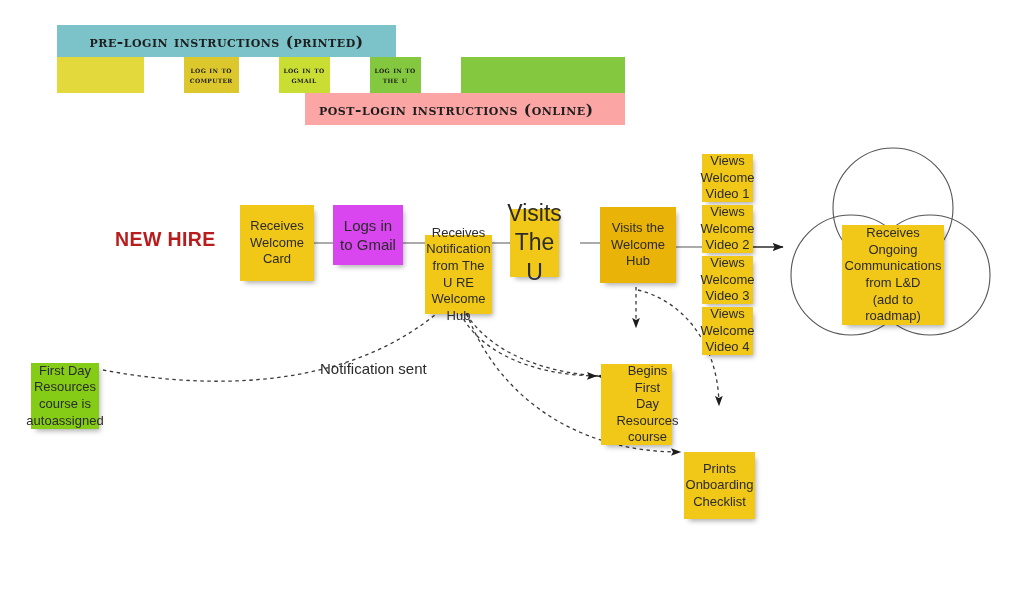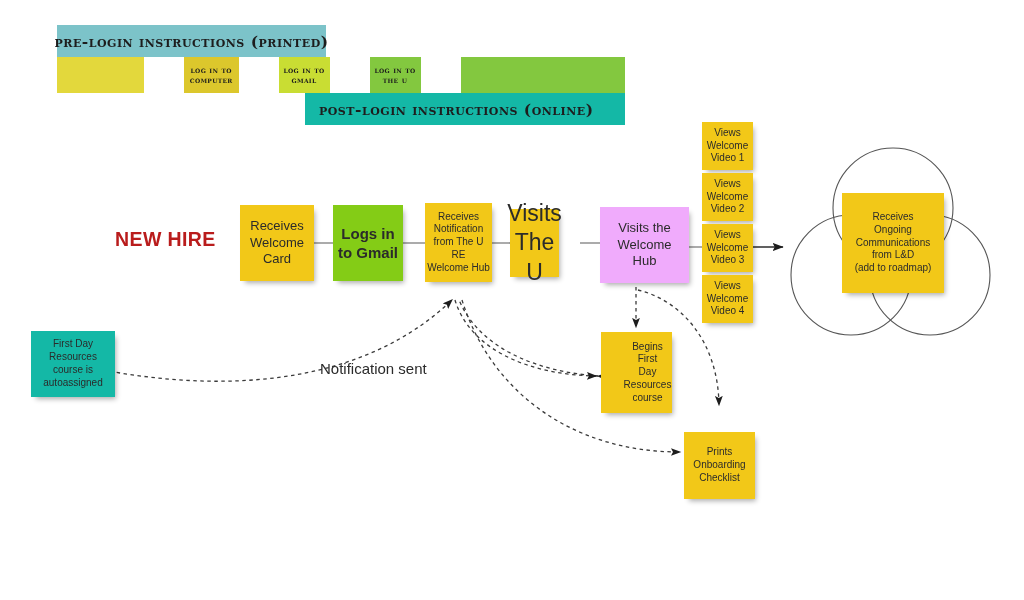--- a/index.html
+++ b/index.html
@@ -31,33 +31,33 @@
   }
   .band-label {
     font-family: "DejaVu Serif", serif;
     font-weight: 700;
     color: #1d1d1d;
     letter-spacing: 0.5px;
     white-space: nowrap;
   }
   .pre-login-band {
     left: 57px; top: 25px;
-    width: 269px; height: 32px;
+    width: 339px; height: 32px;
     background: #7cc3c9;
     justify-content: center;
   }
   .pre-login-band .band-label {
     font-size: 15.5px;
     font-variant: small-caps;
     text-transform: lowercase;
   }
   .post-login-band {
     left: 305px; top: 93px;
     width: 320px; height: 32px;
-    background: #14b8a6;
+    background: #fca5a5;
     padding-left: 14px;
   }
   .post-login-band .band-label {
     font-size: 15.5px;
     font-variant: small-caps;
     text-transform: lowercase;
   }
 
   .step-band {
     position: absolute;
@@ -93,21 +93,21 @@
     display: flex;
     align-items: center;
     justify-content: center;
     text-align: center;
     color: #2b2b2b;
     line-height: 1.28;
     white-space: pre-line;
     box-shadow: 3px 4px 5px -2px rgba(0,0,0,0.32);
     padding: 2px;
   }
-  .note.sm { font-size: 10px; }
+  .note.sm { font-size: 13px; margin-top: 32px; }
   .note.md { font-size: 13px; }
   .note.lg { font-size: 15px; }
   .note.xl { font-size: 23px; }
 
   
   .new-hire-label {
     position: absolute;
     left: 115px; top: 228px;
     font-size: 19.5px;
     font-weight: 700;
@@ -185,54 +185,54 @@
   </div>
 
   <div class="new-hire-label">NEW HIRE</div>
 
   <div class="edge-label" id="notification-sent-label">Notification sent</div>
 
   <div id="notes-layer">
       <div class="note md" style="left: 240px; top: 205px; width: 74px; height: 76px; background: rgb(242, 200, 24);">Receives
 Welcome
 Card</div>
-      <div class="note lg" style="left: 333px; top: 205px; width: 70px; height: 76px; background: #84cc16; font-weight: bold;">Logs in
+      <div class="note lg" style="left: 333px; top: 205px; width: 70px; height: 60px; background: #d946ef;">Logs in
 to Gmail</div>
       <div class="note sm" style="left: 425px; top: 203px; width: 67px; height: 79px; background: rgb(242, 200, 24);">Receives
 Notification
 from The U RE
 Welcome Hub</div>
       <div class="note xl" style="left: 510px; top: 209px; width: 49px; height: 68px; background: rgb(242, 200, 24);">Visits
 The U</div>
-      <div class="note md" style="left: 600px; top: 207px; width: 89px; height: 76px; background: #f0abfc;">Visits the
+      <div class="note md" style="left: 600px; top: 207px; width: 76px; height: 76px; background: #eab308;">Visits the
 Welcome
 Hub</div>
       <div class="note sm" style="left: 702px; top: 122px; width: 51px; height: 48px; background: rgb(242, 200, 24);">Views
 Welcome
 Video 1</div>
       <div class="note sm" style="left: 702px; top: 173px; width: 51px; height: 48px; background: rgb(242, 200, 24);">Views
 Welcome
 Video 2</div>
       <div class="note sm" style="left: 702px; top: 224px; width: 51px; height: 48px; background: rgb(242, 200, 24);">Views
 Welcome
 Video 3</div>
       <div class="note sm" style="left: 702px; top: 275px; width: 51px; height: 48px; background: rgb(242, 200, 24);">Views
 Welcome
 Video 4</div>
       <div class="note sm" style="left: 842px; top: 193px; width: 102px; height: 100px; background: rgb(242, 200, 24);">Receives
 Ongoing
 Communications
 from L&amp;D
 (add to roadmap)</div>
-      <div class="note sm" style="left: 31px; top: 331px; width: 84px; height: 66px; background: #14b8a6;">First Day
+      <div class="note sm" style="left: 31px; top: 331px; width: 68px; height: 66px; background: #84cc16;">First Day
 Resources
 course is
 autoassigned</div>
       <div class="note sm" style="left: 601px; top: 332px; width: 71px; height: 81px; background: rgb(242, 200, 24); padding-left: 24px;">Begins First
 Day
 Resources
 course</div>
-      <div class="note sm" style="left: 684px; top: 432px; width: 71px; height: 67px; background: rgb(242, 200, 24);">Prints
+      <div class="note sm" style="left: 684px; top: 420px; width: 71px; height: 67px; background: rgb(242, 200, 24);">Prints
 Onboarding
 Checklist</div>
     </div>
 
 </div>
 
 </body></html>

